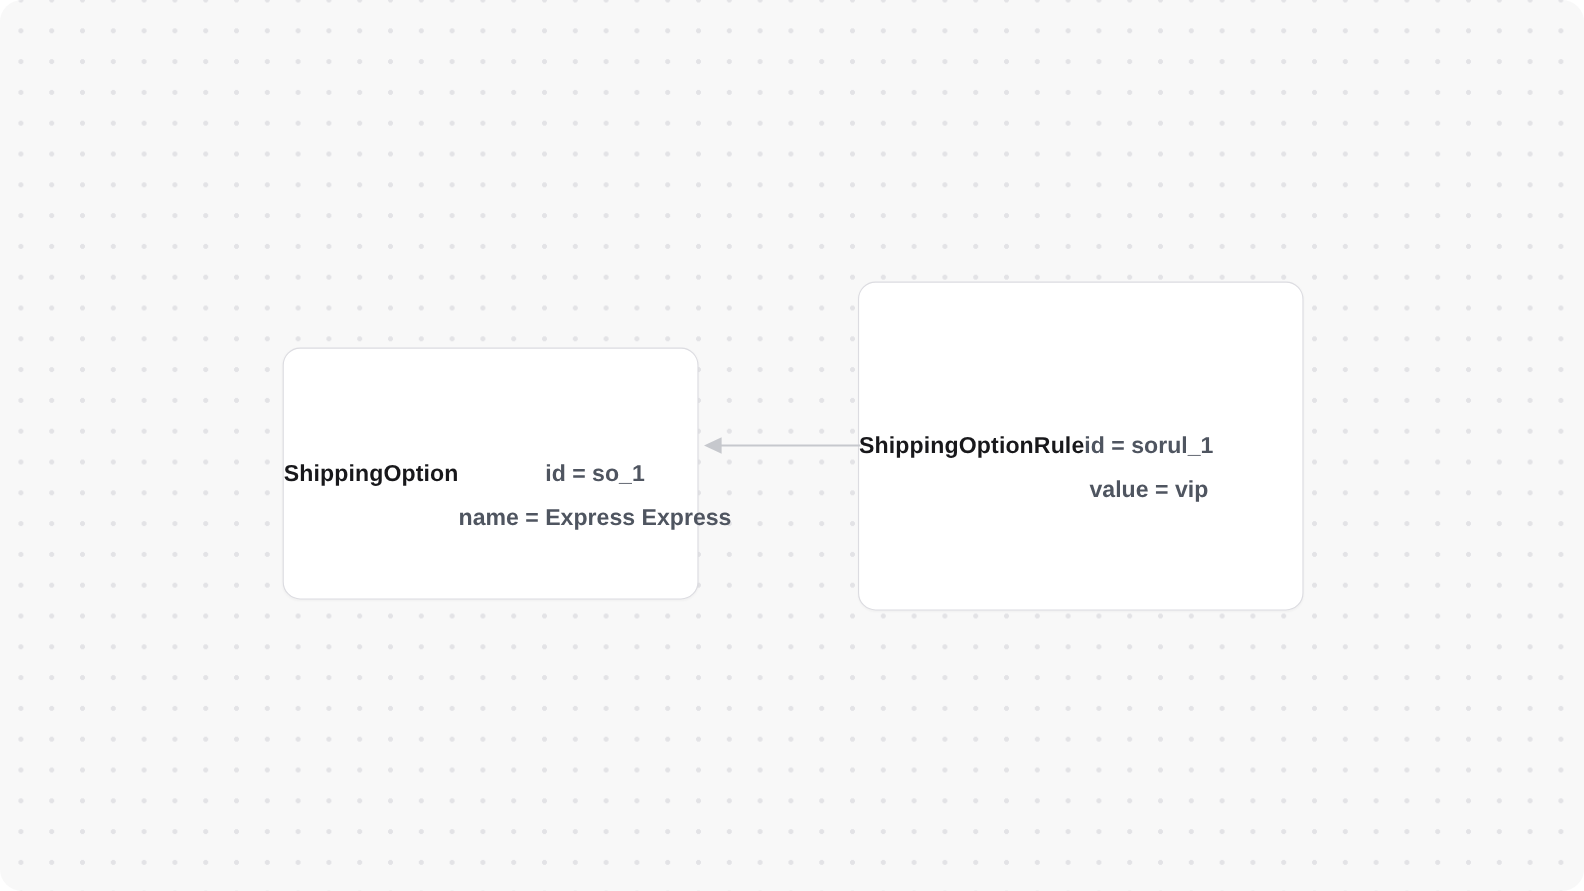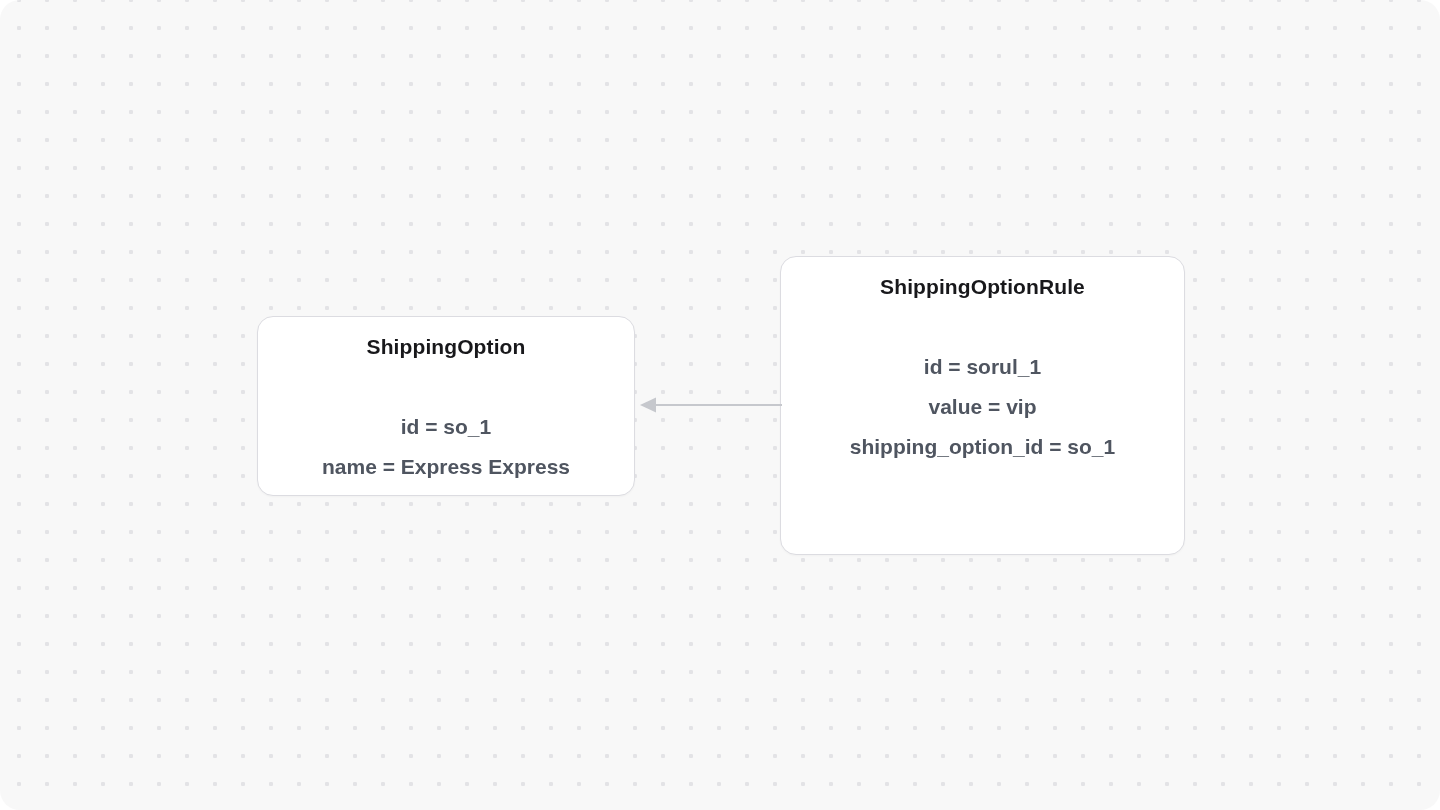--- a/index.html
+++ b/index.html
@@ -19,27 +19,27 @@
     background-size: 28px 28px;
     background-position: 5px 14px;
   }
   .card {
     position: absolute;
     background: #ffffff;
     border: 1px solid #dcdce1;
     border-radius: 16px;
     box-shadow: 0 1px 2px rgba(0,0,0,0.03);
     display: flex;
-    flex-direction: column;
+    flex-direction: row;
     align-items: center;
     padding: 10px 0;
   }
   .card-shipping-option {
     left: 257px; top: 316px;
-    width: 378px; height: 180px;
+    width: 378px; height: 229px;
   }
   .card-shipping-option-rule {
     left: 780px; top: 256px;
     width: 405px; height: 299px;
   }
   .card-title {
     font-size: 21px;
     font-weight: 600;
     color: #18181b;
     line-height: 40px;
@@ -77,21 +77,20 @@
       <div class="field">id = so_1</div>
       <div class="field">name = Express Express</div>
     </div>
   </div>
 
   <div class="card card-shipping-option-rule">
     <div class="card-title">ShippingOptionRule</div>
     <div class="card-fields">
       <div class="field">id = sorul_1</div>
       <div class="field">value = vip</div>
-      <div class="field">shipping_option_id = so_1</div>
     </div>
   </div>
 
   <svg class="arrow" viewBox="0 0 146 24" aria-hidden="true">
     <line x1="17" y1="12" x2="146" y2="12" stroke="#c6c8cd" stroke-width="2"></line>
     <polygon points="4,12 20,4.5 20,19.5" fill="#c6c8cd"></polygon>
   </svg>
 
 </div>
 

